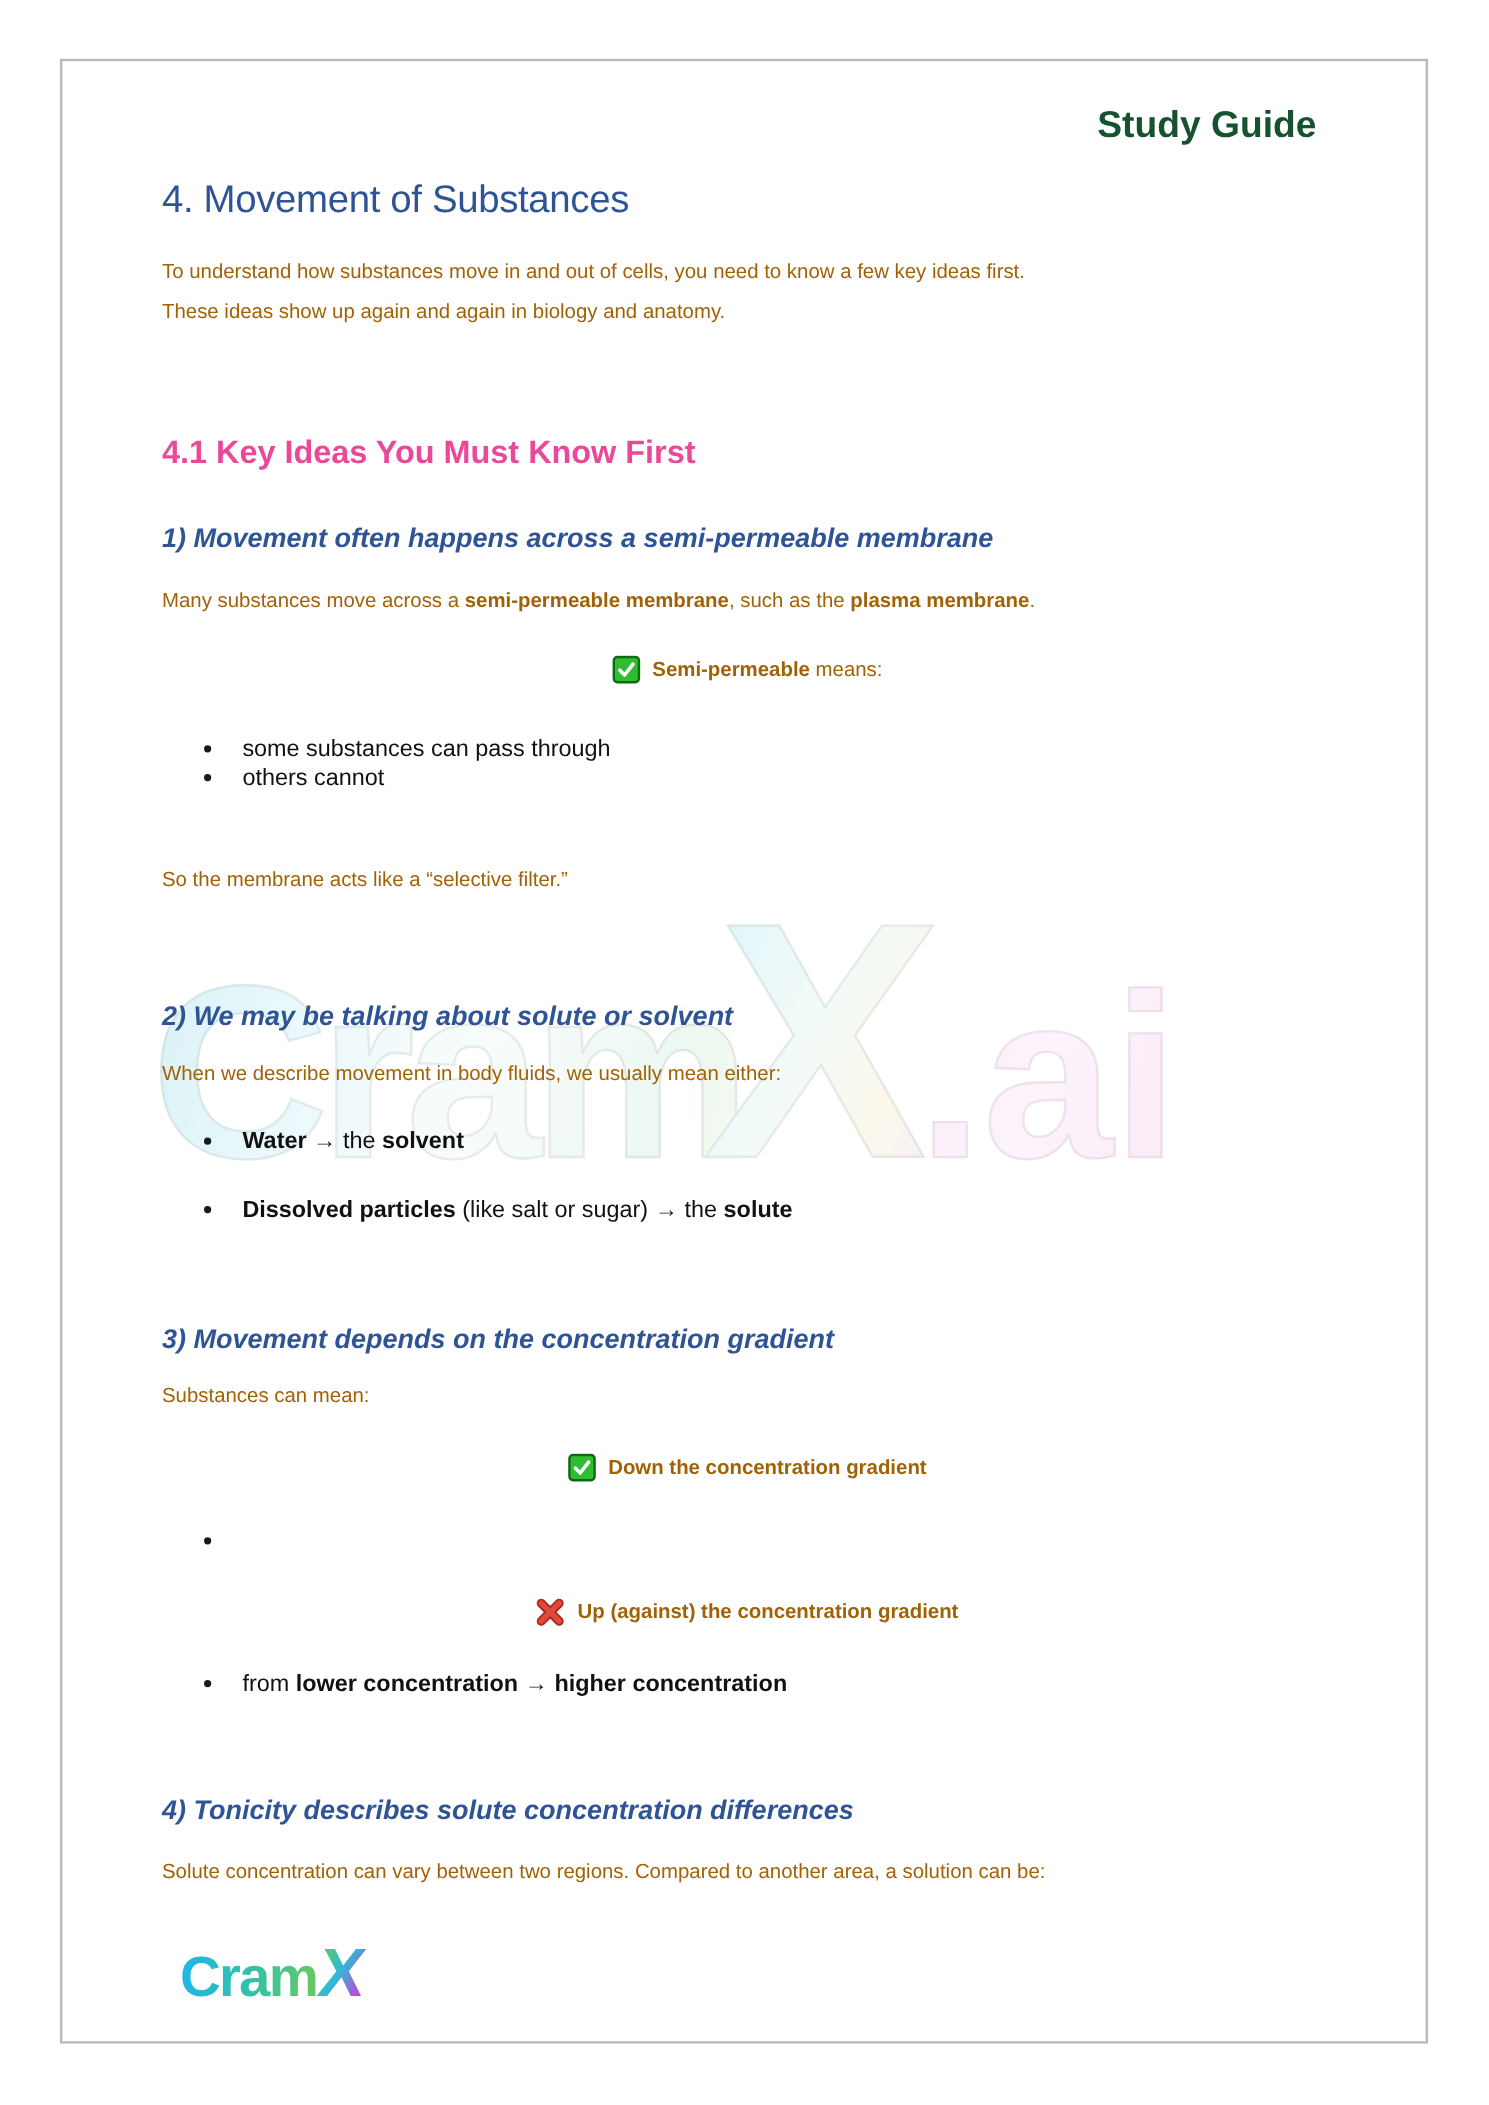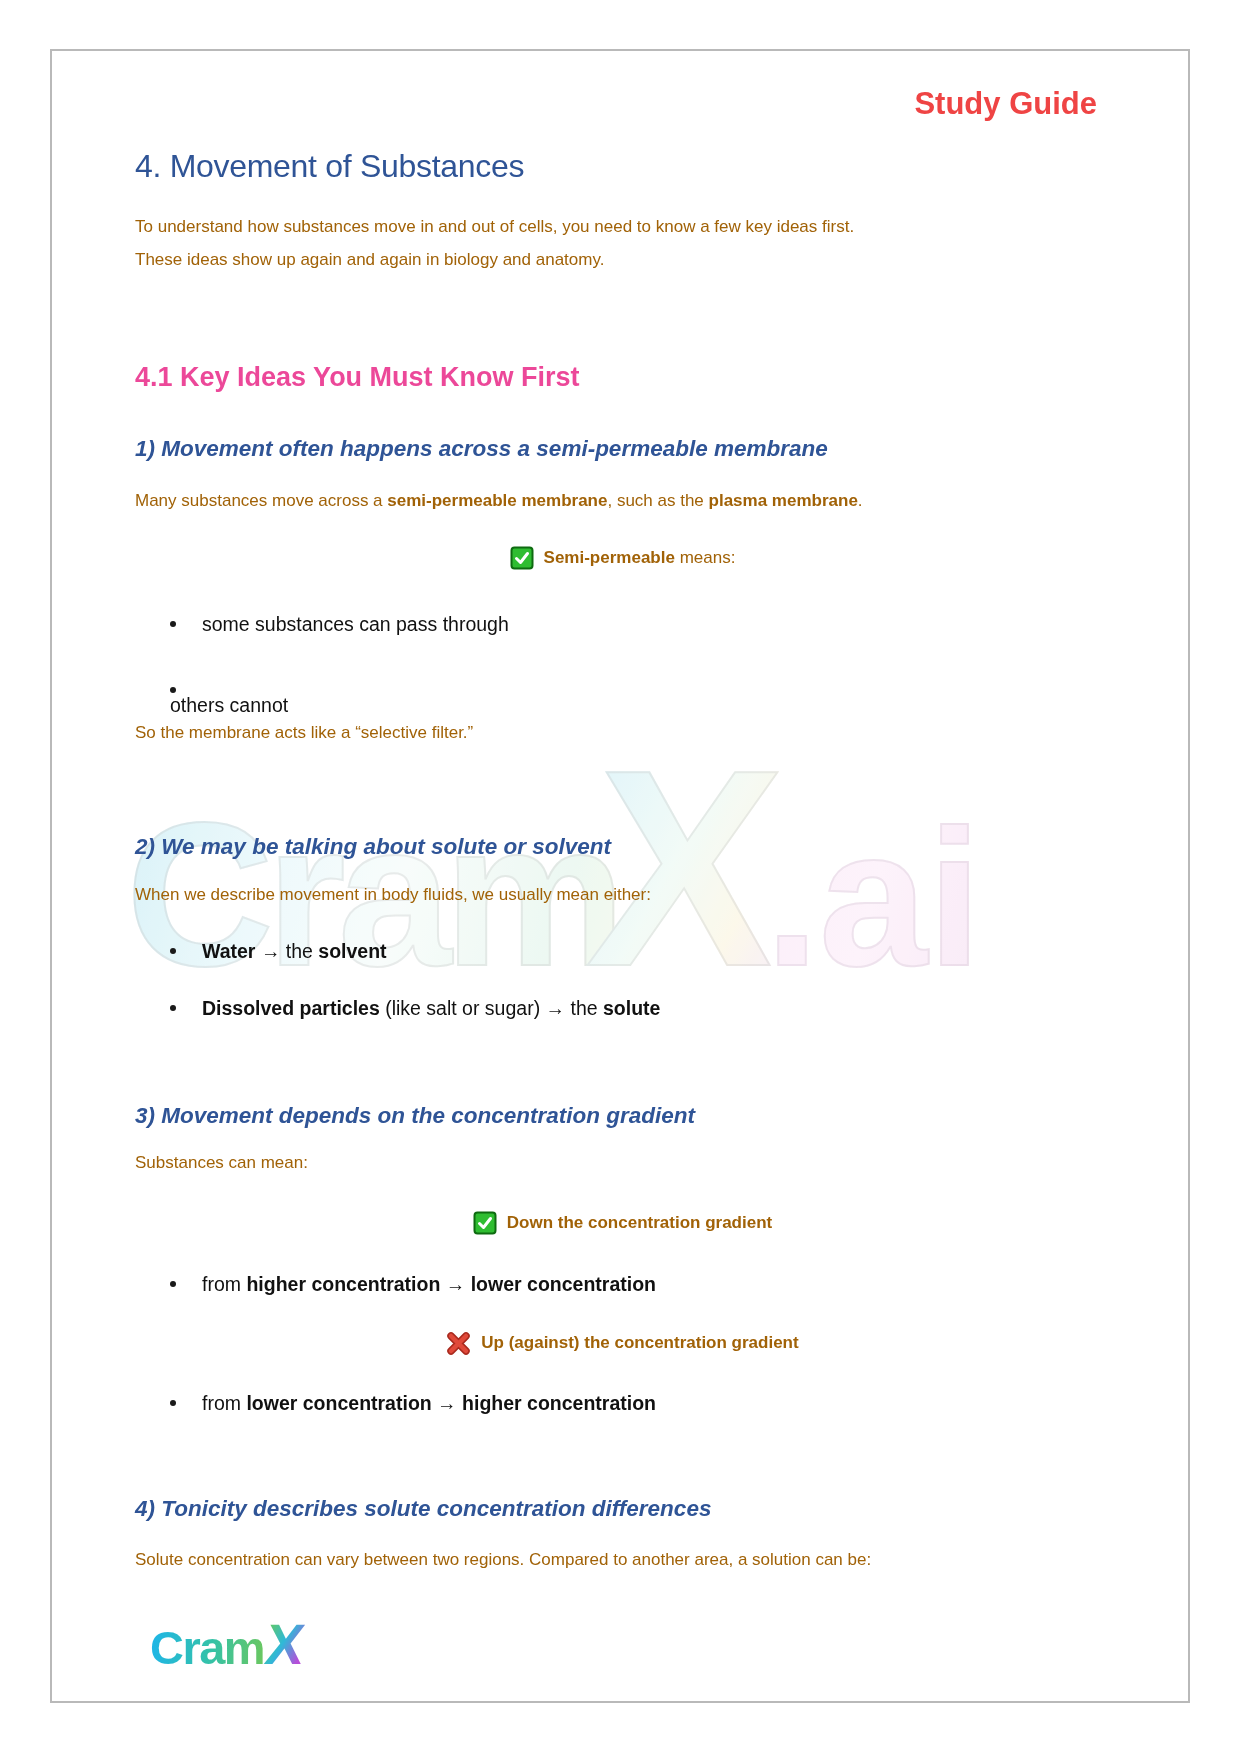--- a/index.html
+++ b/index.html
@@ -7,37 +7,37 @@
   .page {
     position:relative; width:1241px; height:1754px; background:#ffffff;
     font-family:"Liberation Sans", sans-serif; color:#000; overflow:hidden;
   }
   .frame {
     position:absolute; left:50px; top:49px; width:1140px; height:1654px;
     border:2px solid #b9b9b9;
   }
   
   .blk { position:absolute; left:135px; width:975px; font-size:17px; line-height:1.3; color:#a16207; }
-  .doc-header-title { position:absolute; top:86px; right:144px; font-size:31px; font-weight:700; color:#ef4444; }
+  .doc-header-title { position:absolute; top:86px; right:144px; font-size:31px; font-weight:700; color:#14532d; }
   .h1 { top:146px; font-size:32px; font-weight:400; color:#2F5496; letter-spacing:-0.3px; }
   .h2 { top:360px; font-size:27px; font-weight:700; color:#ec4899; }
   .h3 { font-size:22.5px; font-weight:700; font-style:italic; color:#2F5496; }
   .s1h { top:434px; } .s1p1 { top:490px; } .s1p2 { top:722px; }
   .i1 { top:216px; } .i2 { top:249px; }
   .s2h { top:832px; } .s2p1 { top:884px; }
   .s3h { top:1101px; } .s3p1 { top:1152px; }
   .s4h { top:1494px; } .s4p1 { top:1549px; }
   
   .mark-row { display:flex; align-items:center; gap:10px;justify-content:center; }
   .c1 { top:546px; } .c2 { top:1211px; } .x1 { top:1331px; }
   .mark-row .icon { flex:0 0 auto; display:inline-flex; }
   
   .bullet { position:absolute; left:170px; width:930px; display:flex; font-size:19.5px; line-height:1.3; color:#111; }
   .bullet .dot { width:6px; height:6px; border-radius:50%; background:#1a1a1a; margin-top:9px; margin-right:26px; flex:0 0 auto; }
-  .b-s1a { top:612px; } .b-s1b { top:678px;flex-direction:column; }
+  .b-s1a { top:612px; } .b-s1b { top:636px; }
   .b-s2a { top:939px; } .b-s2b { top:996px; }
   .b-s3a { top:1272px; } .b-s3b { top:1391px; }
   
   .watermark {
     position:absolute; top:728px; left:126px; z-index:0; display:flex; align-items:baseline;
     pointer-events:none; opacity:0.75; white-space:nowrap;
   }
   .watermark span { font-weight:700; line-height:1; color:transparent; -webkit-background-clip:text; background-clip:text; }
   .wm-cram {
     font-size:205px; letter-spacing:-8px;
@@ -124,21 +124,20 @@
       <span class="icon">
         <svg width="24" height="24" viewBox="0 0 24 24">
           <rect x="1.5" y="1.5" width="21" height="21" rx="3" fill="#2FBD31" stroke="#0E6B10" stroke-width="2"></rect>
           <polyline points="6.5,12.5 10.5,16.5 17.5,7.5" fill="none" stroke="#ffffff" stroke-width="3" stroke-linecap="round" stroke-linejoin="round"></polyline>
         </svg>
       </span>
       <span><span style="font-weight: 700;">Down the concentration gradient</span></span>
     </div>
     <div class="bullet b-s3a">
       <span class="dot"></span>
-      <span><span>from </span><span style="font-weight: 700;">higher concentration</span><span> → </span><span style="font-weight: 700;">lower concentration</span></span>
     </div>
     <div class="blk mark-row x1">
       <span class="icon">
         <svg width="25" height="25" viewBox="0 0 25 25">
           <path d="M5,5 L20,20 M20,5 L5,20" fill="none" stroke="#A92A1E" stroke-width="7.5" stroke-linecap="round"></path>
           <path d="M5,5 L20,20 M20,5 L5,20" fill="none" stroke="#E0493A" stroke-width="4.5" stroke-linecap="round"></path>
         </svg>
       </span>
       <span><span style="font-weight: 700;">Up (against) the concentration gradient</span></span>
     </div>

